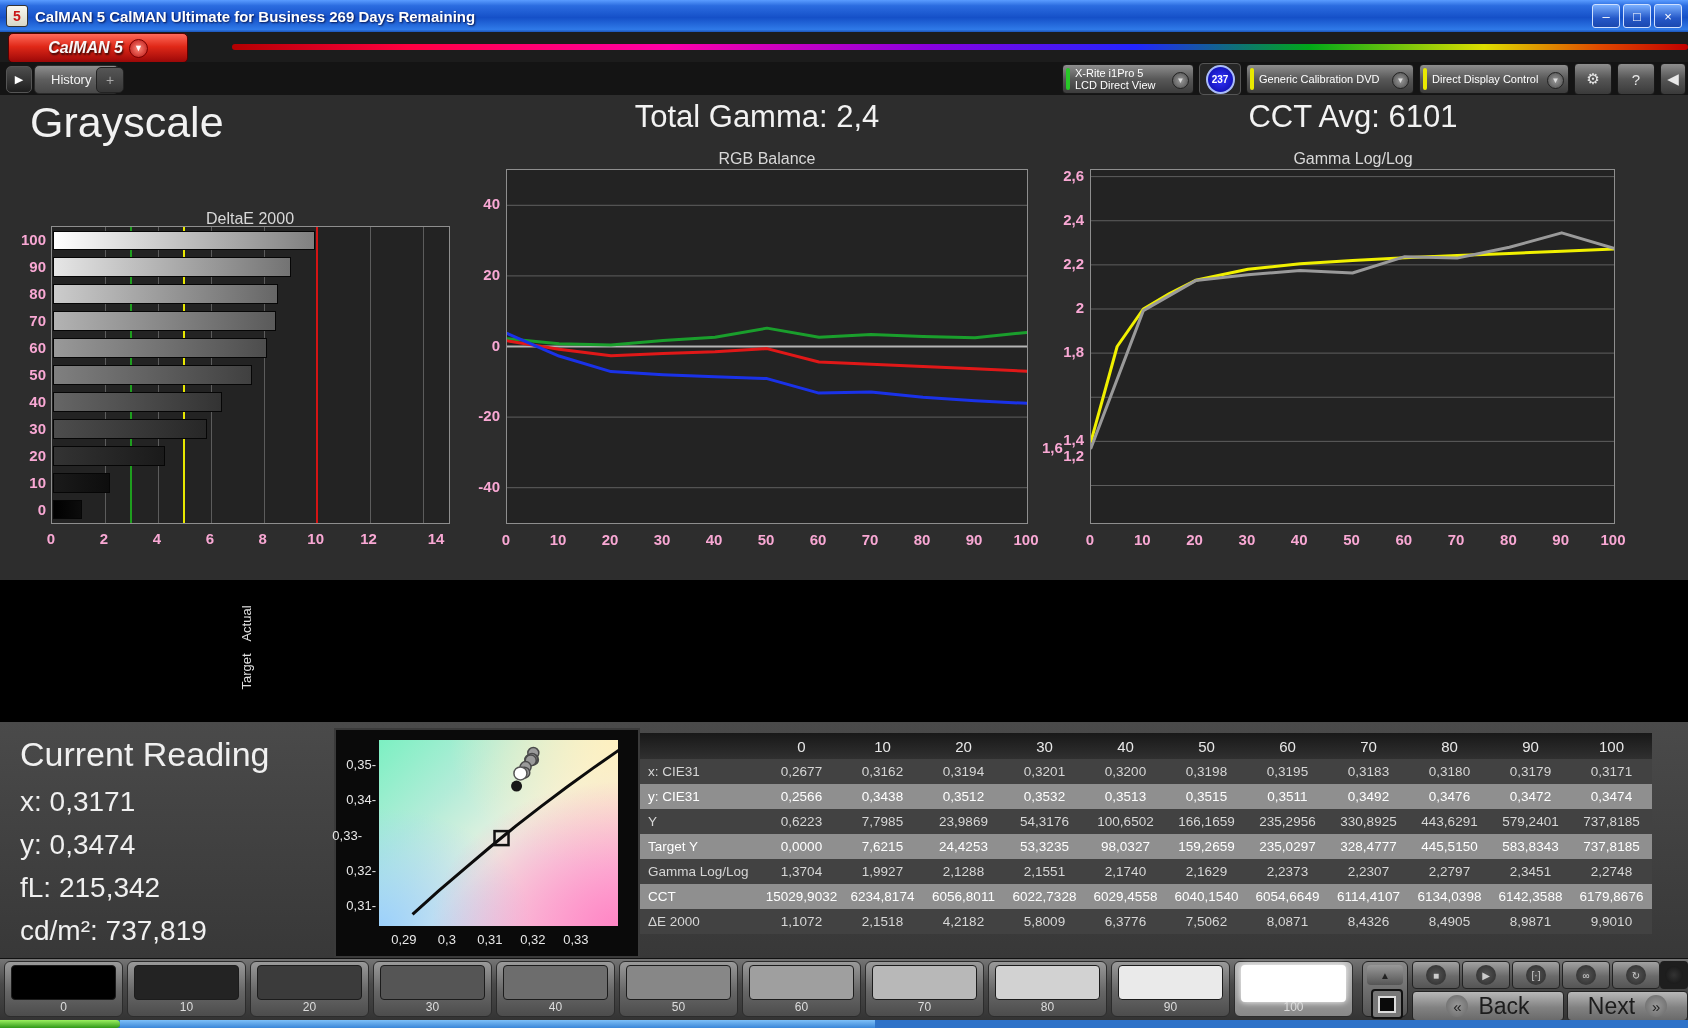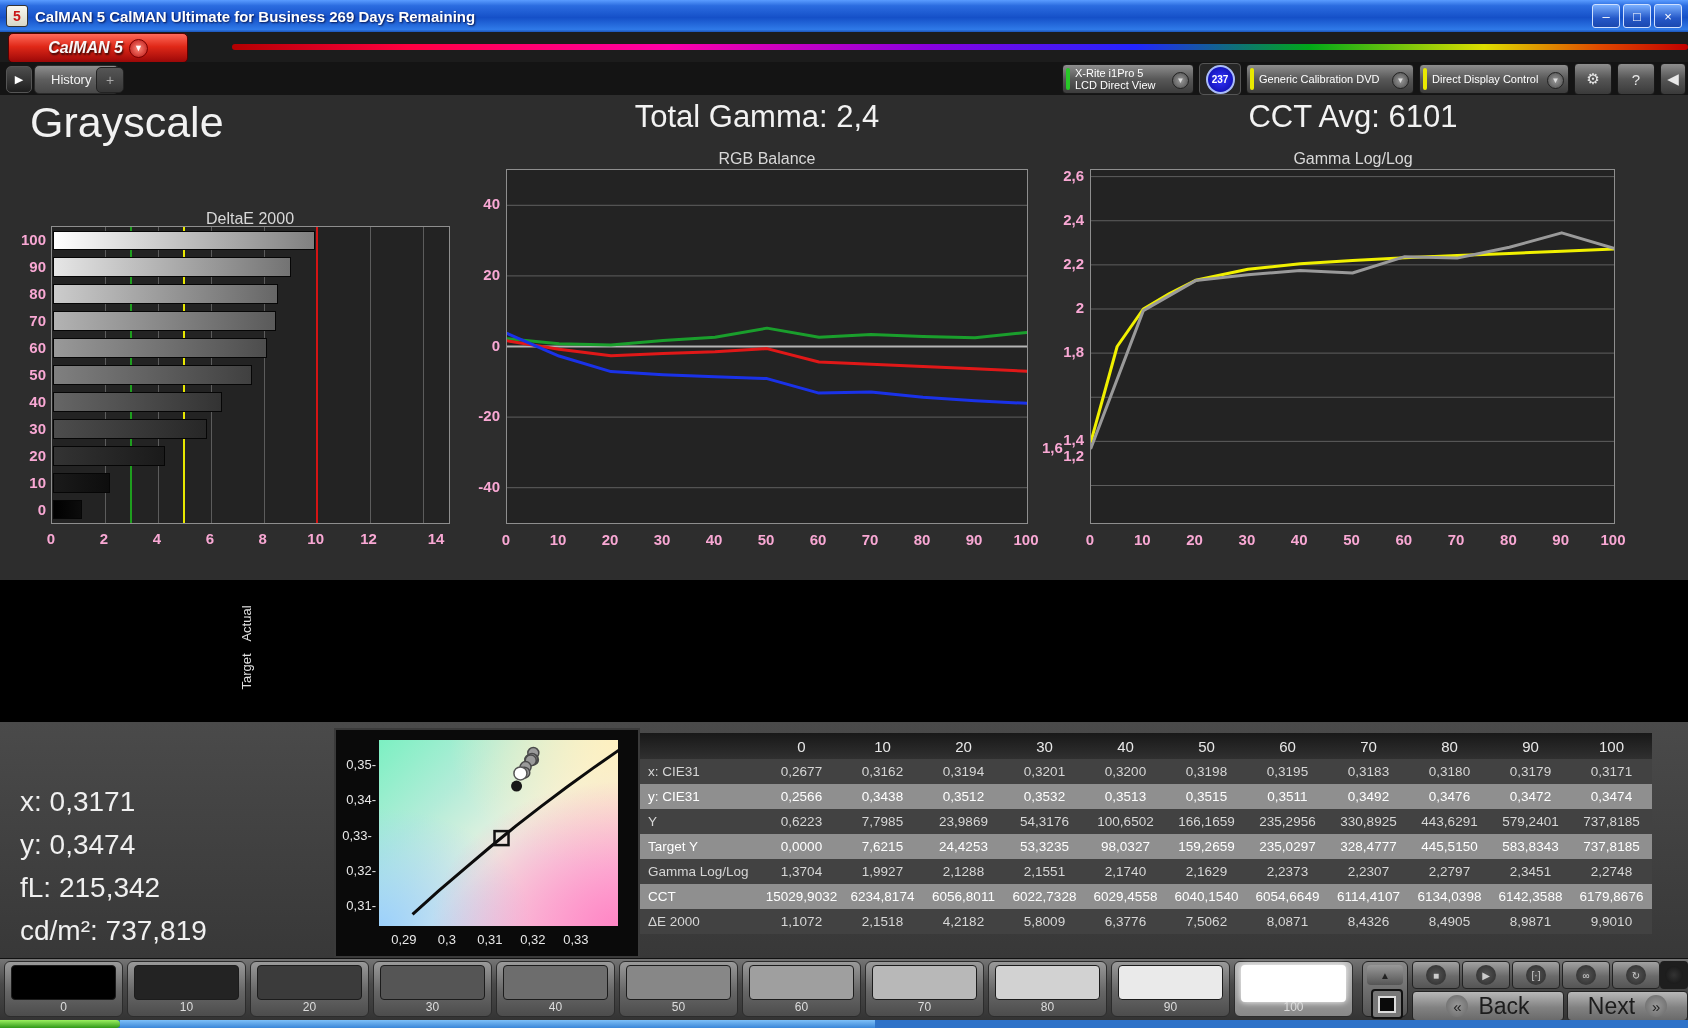--- a/index.html
+++ b/index.html
@@ -314,20 +314,21 @@
       <div class="xlab" style="left: 1597px; top: 531px; width: 32px; text-align: center;">100</div>
     </div>
 
   <div class="swatch-strip">
     <div class="strip-rowlabel" style="left:228px;top:36px">Actual</div>
     <div class="strip-rowlabel" style="left:228px;top:84px">Target</div>
     <div id="swatch-cols"></div>
   </div>
 
   <div class="reading-row"></div>
+  <div class="cr-title">Current Reading</div>
   <div class="cr-line" style="top:786px">x: 0,3171</div>
   <div class="cr-line" style="top:829px">y: 0,3474</div>
   <div class="cr-line" style="top:872px">fL: 215,342</div>
   <div class="cr-line" style="top:915px">cd/m²: 737,819</div>
 
   <div class="cie-frame"></div>
   <div class="cie-inner" id="cie-inner">
       <svg width="239" height="186" viewBox="0 0 239 186" style="position:absolute;left:0;top:0">
         <polyline points="33.52877697841716,174.3969754253307 59.32014388489202,151.19092627599238 85.11151079136687,129.0396975425331 110.90287769784172,107.24007561436662 136.69424460431657,86.14366729678646 162.48561151079141,66.102079395085 188.27697841726626,46.76370510396968 214.0683453237411,28.12854442344048 239.859712230216,10.19659735349721" fill="none" stroke="#0c0c0c" stroke-width="3"></polyline>
         <rect x="115.5089928057553" y="91.09829867674851" width="14" height="14" fill="none" stroke="#111" stroke-width="2.5"></rect>
@@ -338,21 +339,21 @@
         <circle cx="151.73920863309357" cy="20.39319470699423" r="5.5" fill="#9a9a9a" stroke="#4a4a4a" stroke-width="1.5"></circle>
         <circle cx="146.58093525179868" cy="27.07372400756138" r="5.5" fill="#9a9a9a" stroke="#4a4a4a" stroke-width="1.5"></circle>
         <circle cx="145.29136690647485" cy="32.69943289224944" r="5.5" fill="#9a9a9a" stroke="#4a4a4a" stroke-width="1.5"></circle>
         <circle cx="137.5539568345323" cy="46.06049149338374" r="5.5" fill="#181818"></circle>
         <circle cx="141.42266187050356" cy="33.402646502835566" r="6.5" fill="#fff" stroke="#555" stroke-width="1.5"></circle>
       </svg>
     </div>
   <div id="cie-labels">
       <div class="cie-lab" style="left: 338px; width: 38px; text-align: right; top: 757.261px;">0,35-</div>
       <div class="cie-lab" style="left: 338px; width: 38px; text-align: right; top: 792.422px;">0,34-</div>
-      <div class="cie-lab" style="left: 338px; width: 38px; text-align: center; top: 827.582px;">0,33-</div>
+      <div class="cie-lab" style="left: 324px; width: 38px; text-align: right; top: 827.582px;">0,33-</div>
       <div class="cie-lab" style="left: 338px; width: 38px; text-align: right; top: 862.743px;">0,32-</div>
       <div class="cie-lab" style="left: 338px; width: 38px; text-align: right; top: 897.904px;">0,31-</div>
       <div class="cie-lab" style="left: 387.932px; top: 932px; width: 32px; text-align: center;">0,29</div>
       <div class="cie-lab" style="left: 430.917px; top: 932px; width: 32px; text-align: center;">0,3</div>
       <div class="cie-lab" style="left: 473.903px; top: 932px; width: 32px; text-align: center;">0,31</div>
       <div class="cie-lab" style="left: 516.888px; top: 932px; width: 32px; text-align: center;">0,32</div>
       <div class="cie-lab" style="left: 559.874px; top: 932px; width: 32px; text-align: center;">0,33</div>
     </div>
 
   <div class="detable" id="detable">

